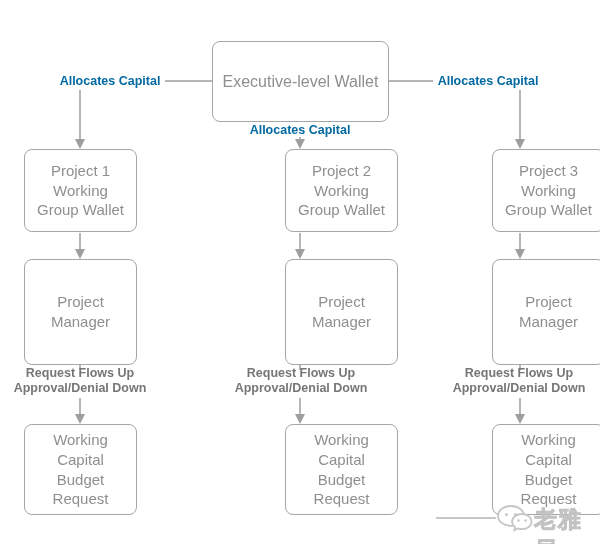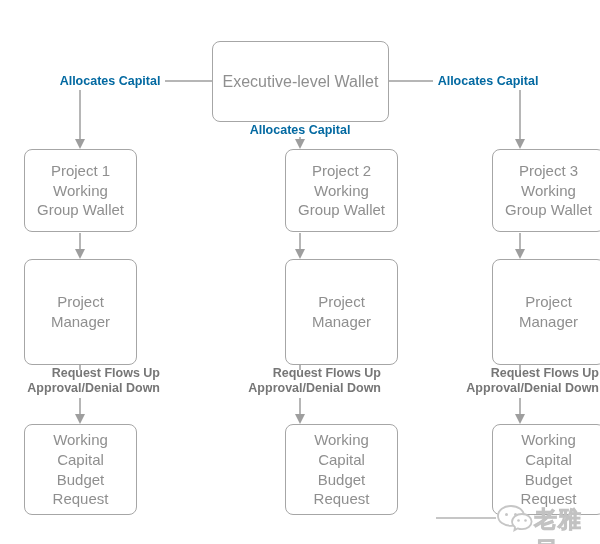--- a/index.html
+++ b/index.html
@@ -17,21 +17,21 @@
     box-sizing:border-box;
   }
   .box.exec{font-size:16px;}
   .col-box{width:113px;}
   .wallet{top:149px;height:83px;}
   .manager{top:259px;height:106px;}
   .request{top:424px;height:91px;}
   .c1{left:24px;} .c2{left:252px;margin-left:33px;} .c3{left:464px;margin-left:28px;}
   .flow-label{
     position:absolute;z-index:3;width:160px;top:366px;
-    text-align:right;white-space:pre-line;
+    text-align:center;white-space:pre-line;
     font-size:12.5px;font-weight:bold;color:#767676;line-height:15px;
   }
   .alloc-label{
     position:absolute;z-index:3;width:110px;
     text-align:center;font-size:12.5px;font-weight:bold;color:#0369a1;line-height:14px;
     background:#ffffff;
   }
   #watermark{position:absolute;z-index:4;left:436px;top:500px;width:160px;height:40px;}
   #wm-text{
     position:absolute;left:98px;top:4px;

